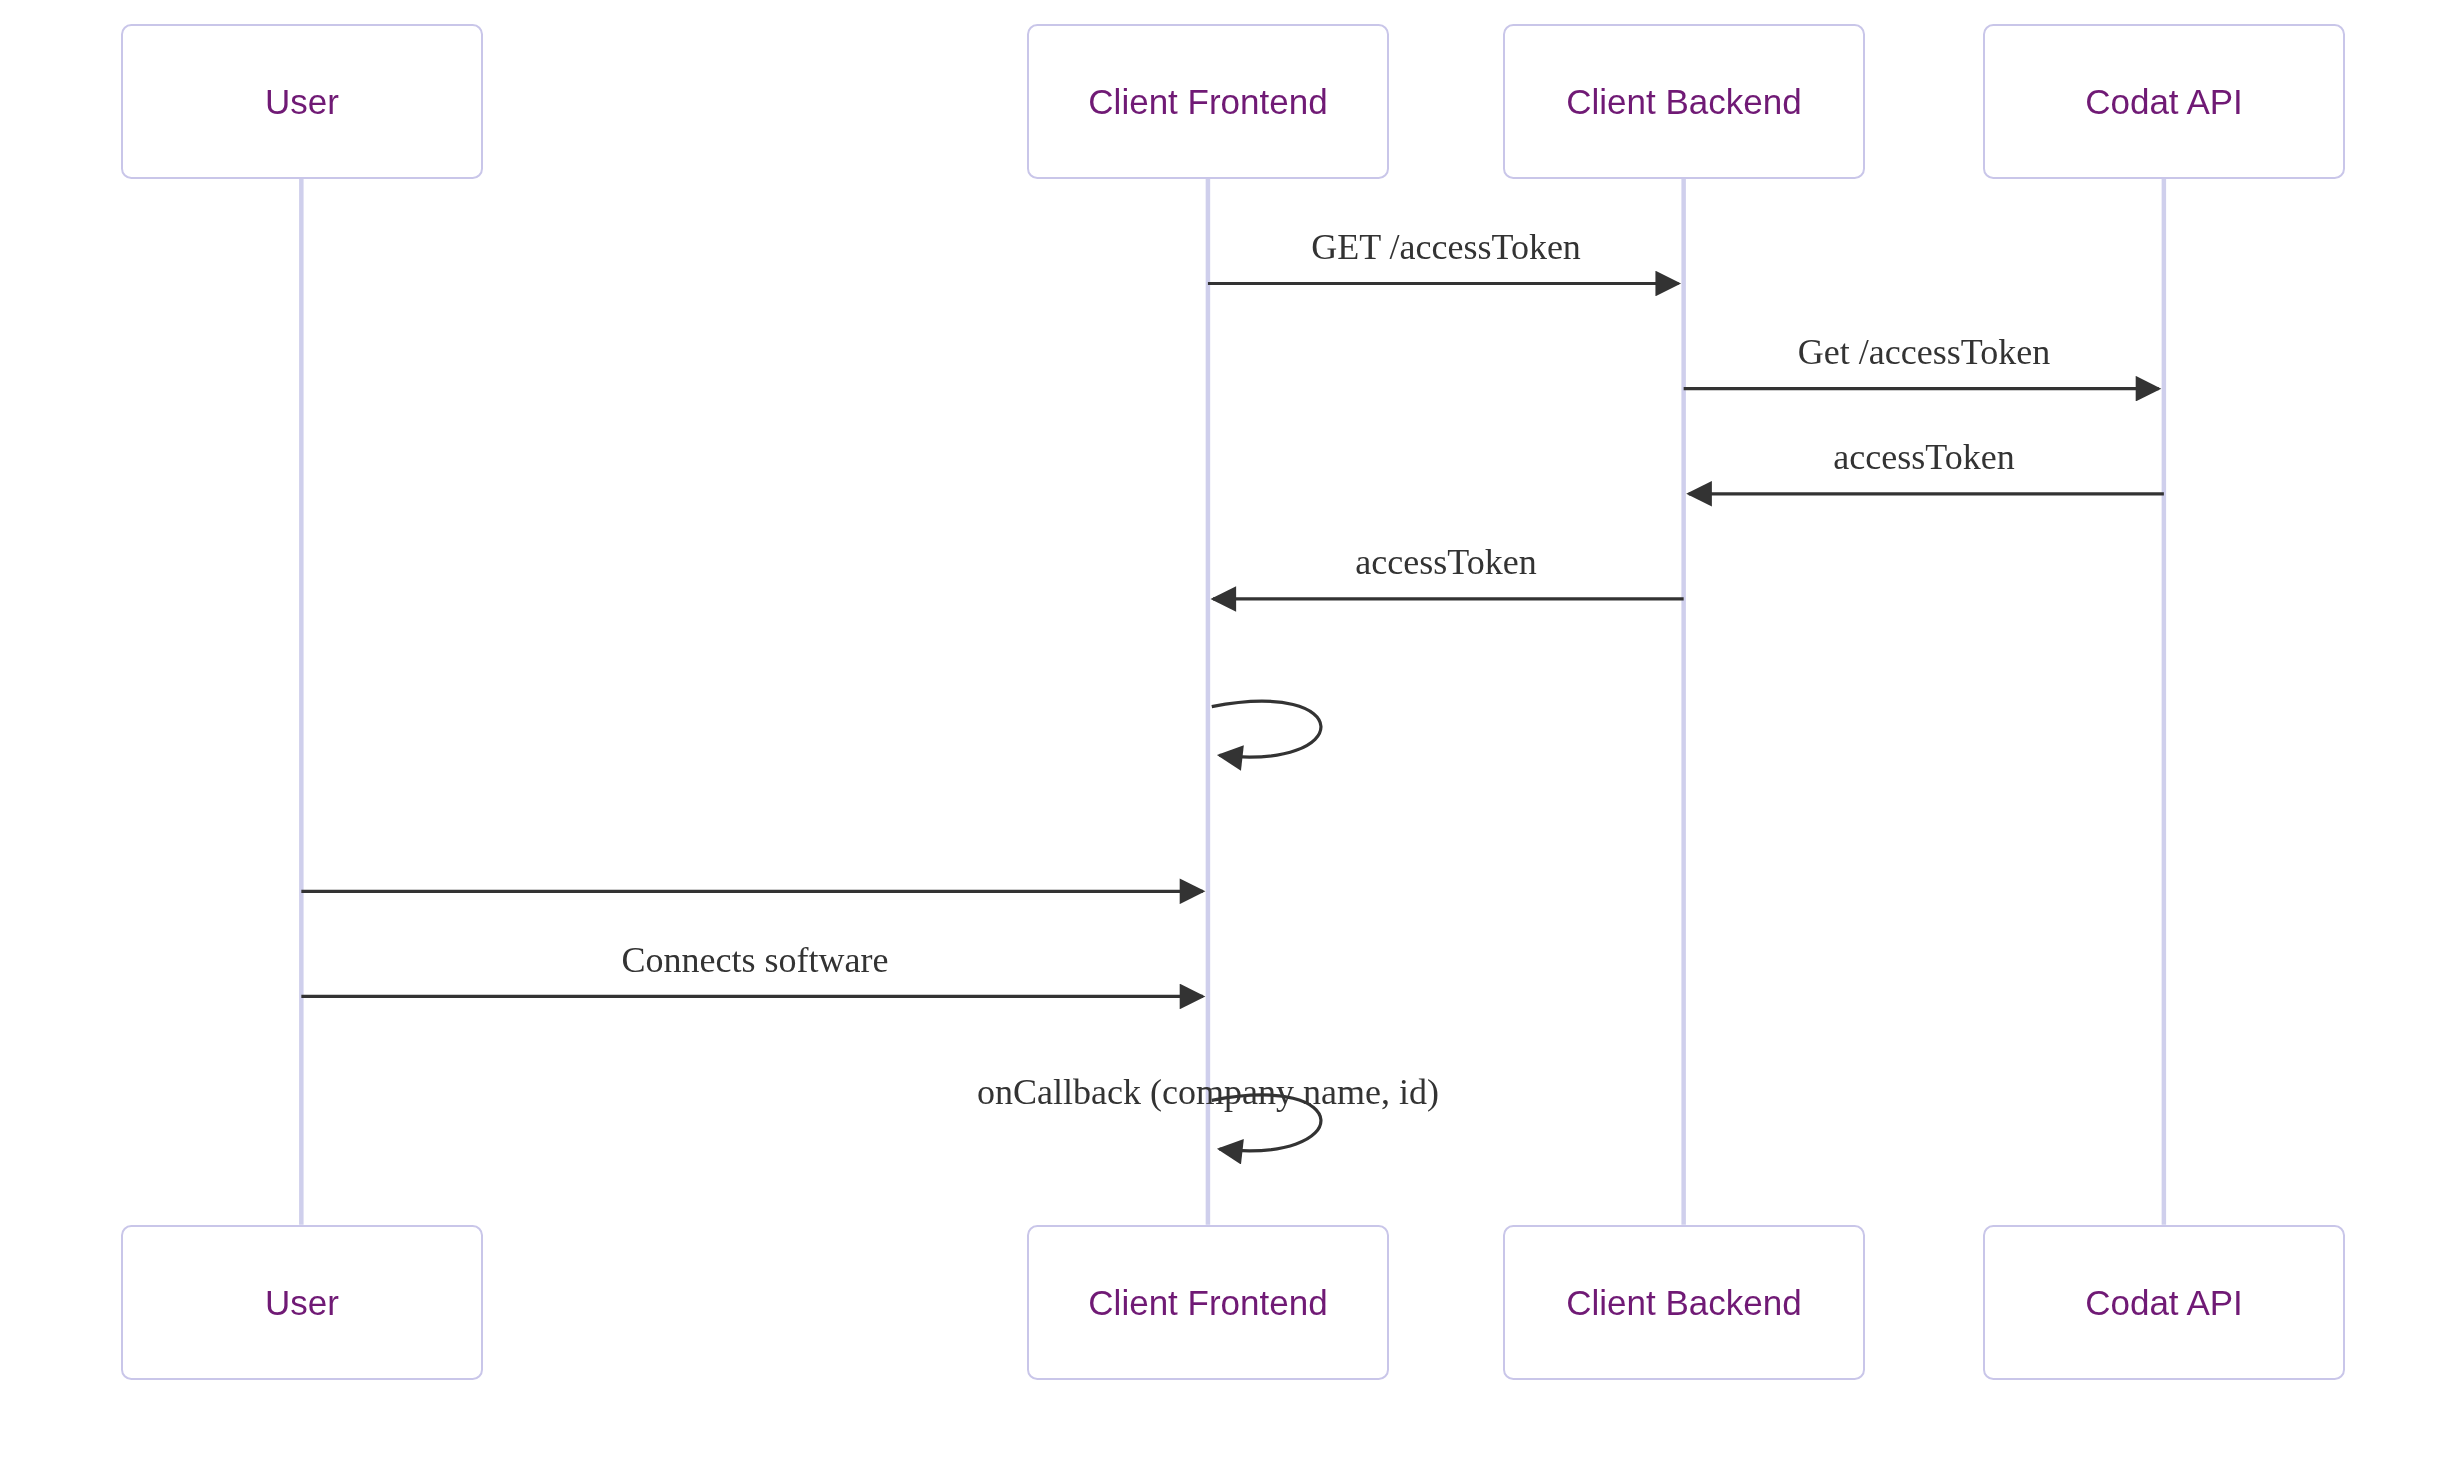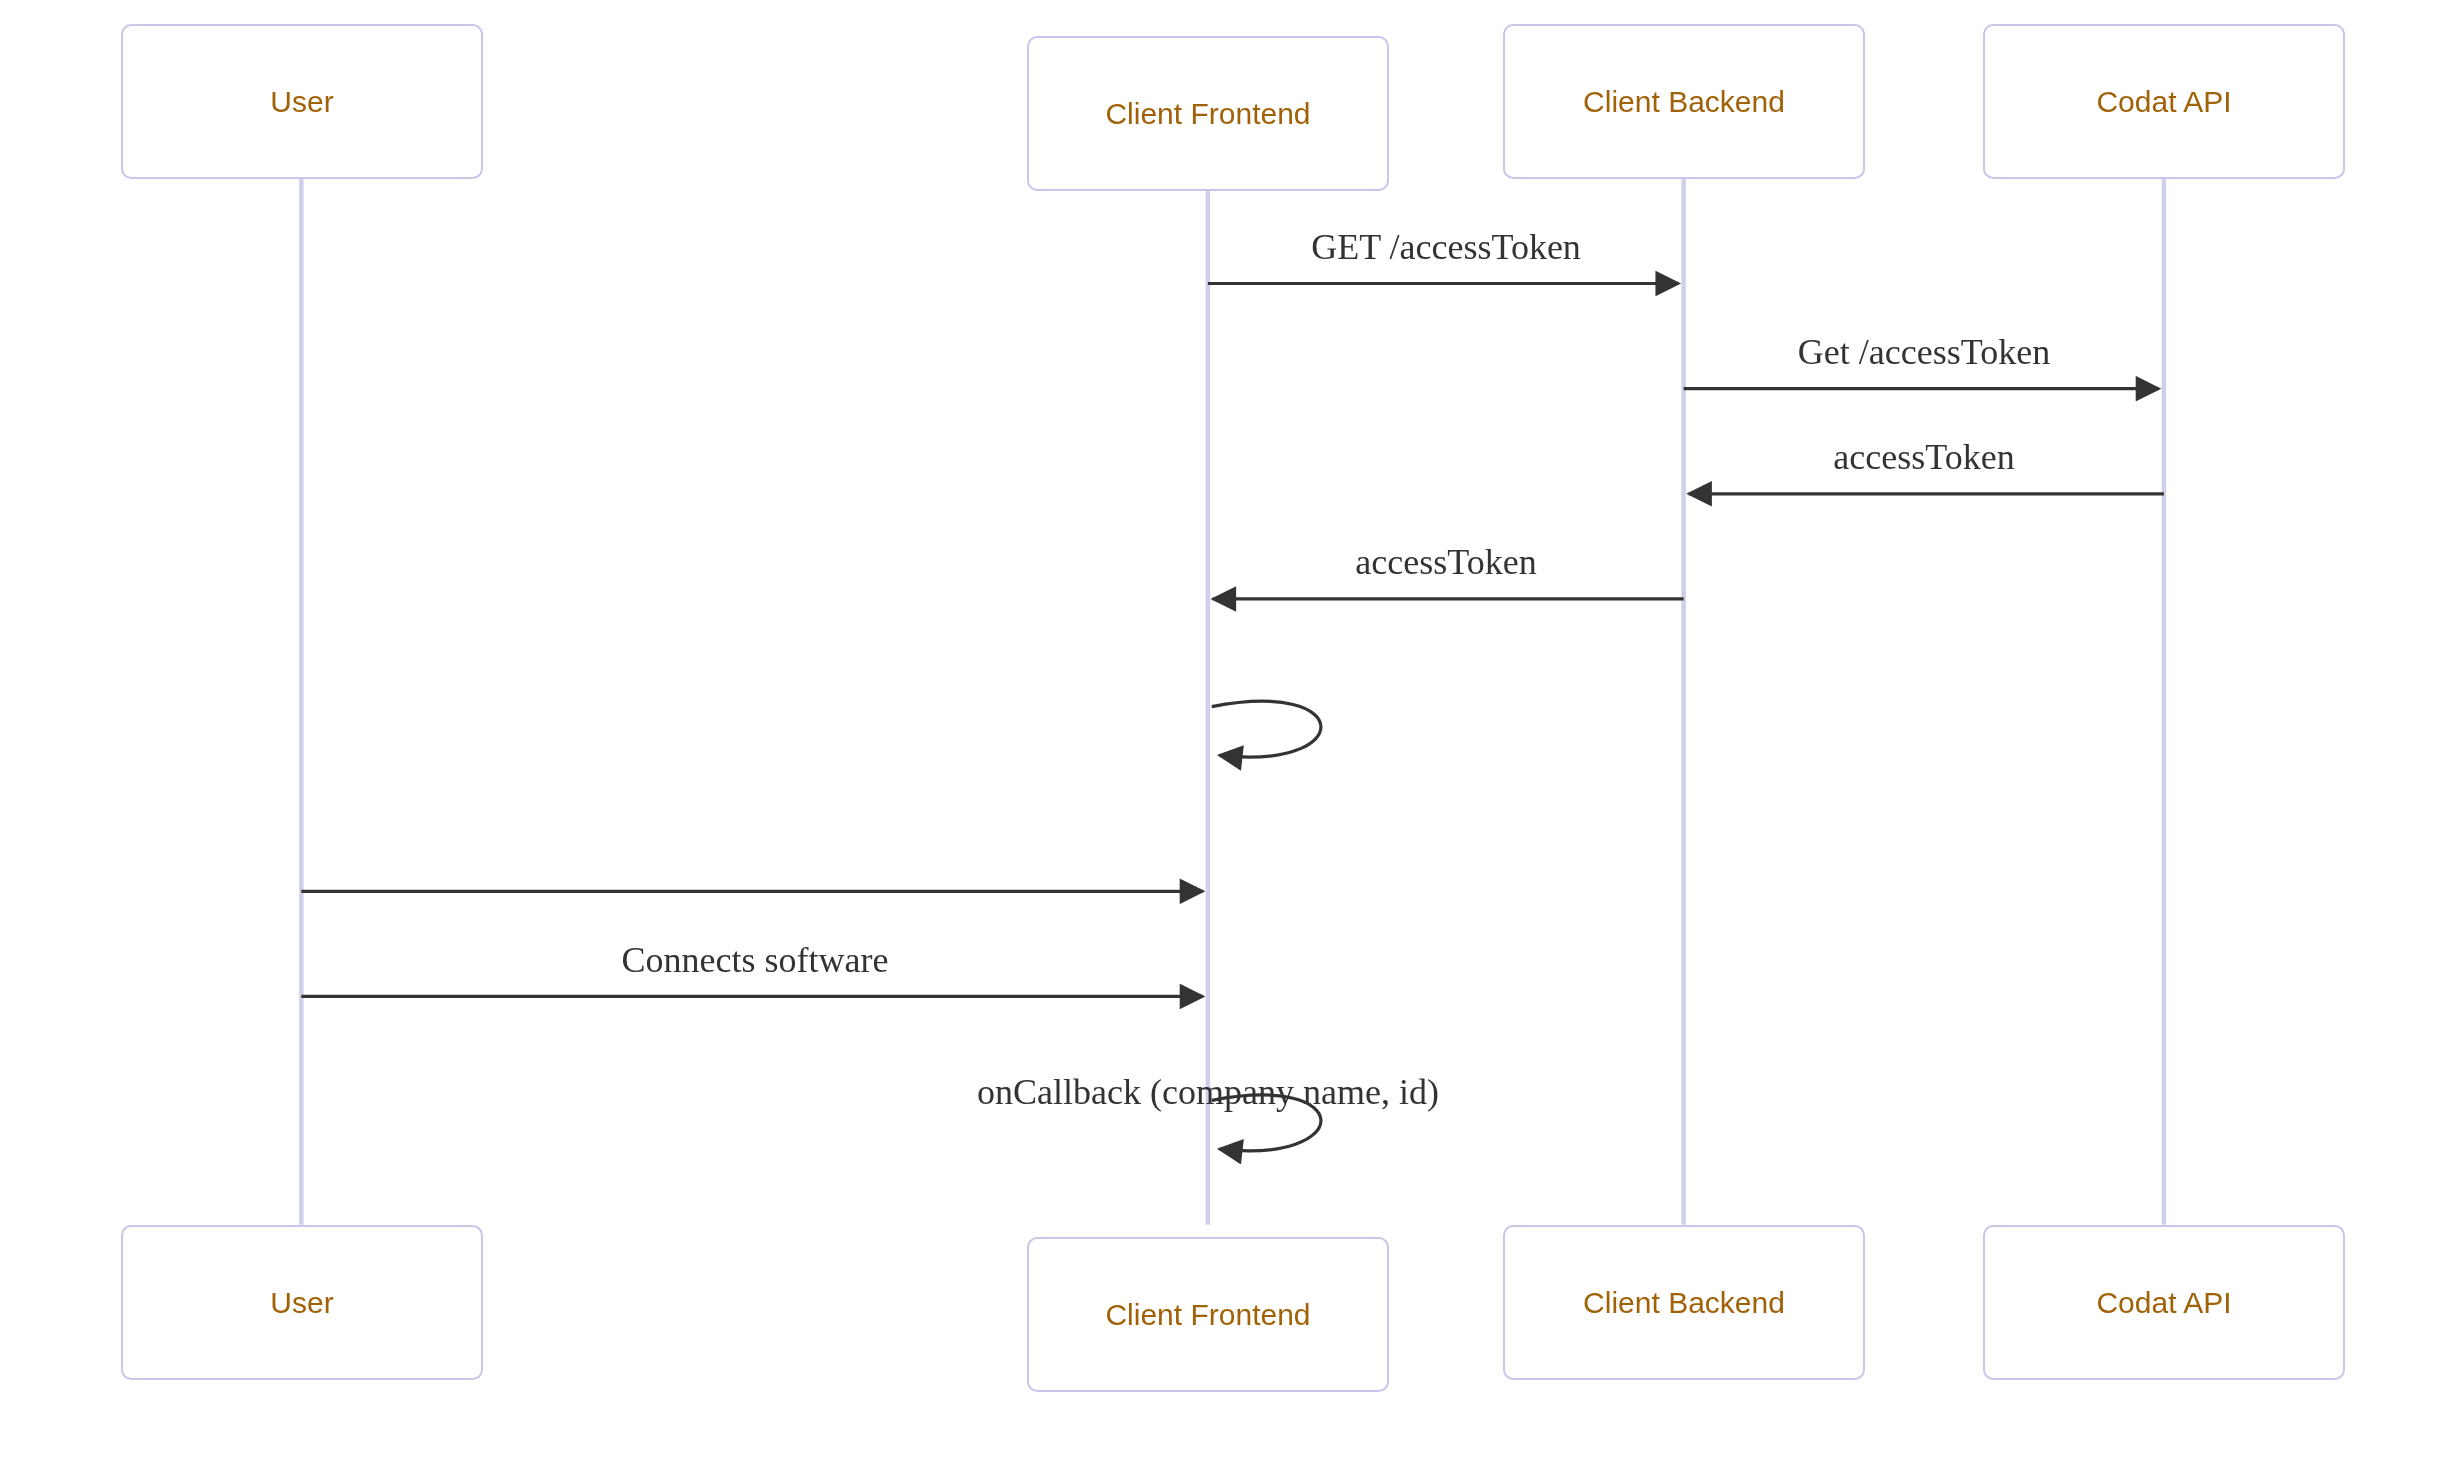--- a/index.html
+++ b/index.html
@@ -26,37 +26,37 @@
     height: 155px;
     background: #ffffff;
     border: 2.6px solid #c9c6e9;
     border-radius: 10.3px;
     box-sizing: border-box;
     display: flex;
     align-items: center;
     justify-content: center;
   }
   .actor-label {
-    font-size: 30px;
-    color: #a16207;
+    font-size: 35px;
+    color: #701a75;
     white-space: nowrap;
   }
   .msg-label {
     position: absolute;
     transform: translateX(-50%);
     font-size: 36px;
     line-height: 41px;
     color: #333333;
     white-space: nowrap;
     text-align: center;
     font-family: Liberation Serif, serif;
   }
   
   .col-user   { left: 121px; }
-  .col-cf     { left: 1027px; margin-top: 12px; }
+  .col-cf     { left: 1027px; }
   .col-cb     { left: 1503px; text-align: right; }
   .col-codat  { left: 1983px; align-items: center; }
   .row-top    { top: 24px; }
   .row-bottom { top: 1225px; }
 </style>
 </head>
 <body>
 
 <div class="canvas">
 

